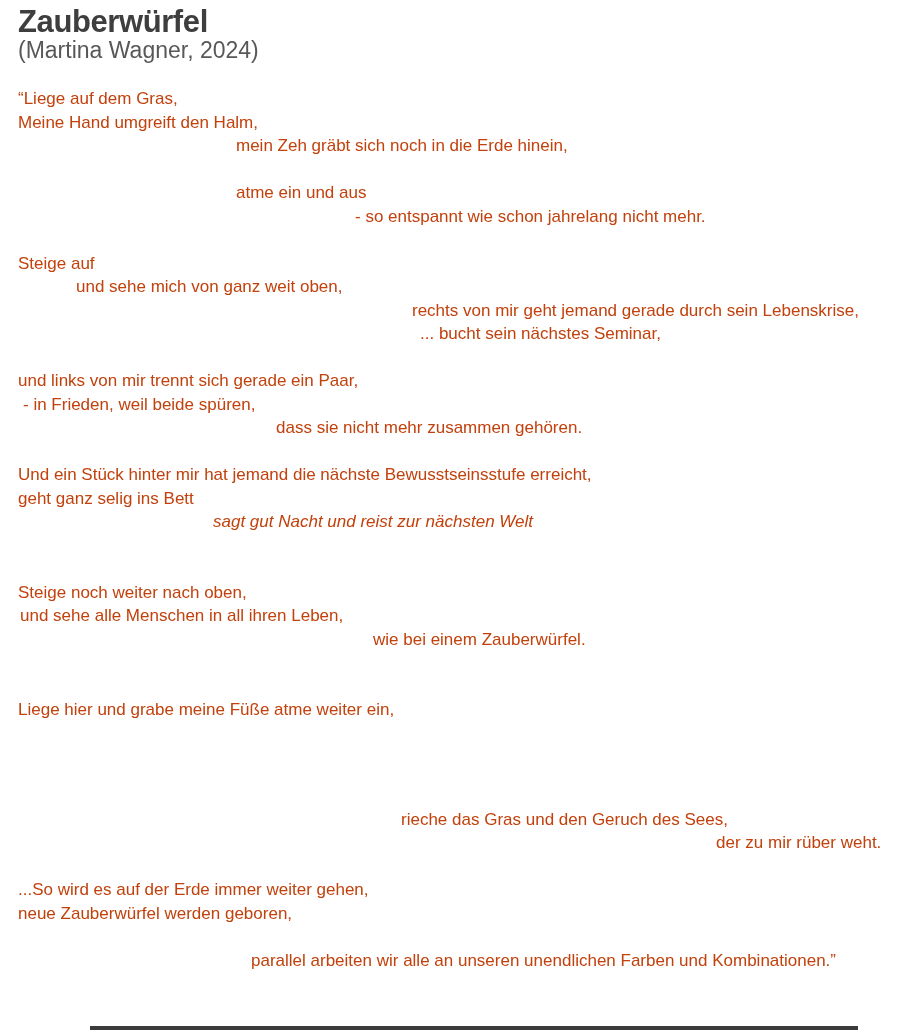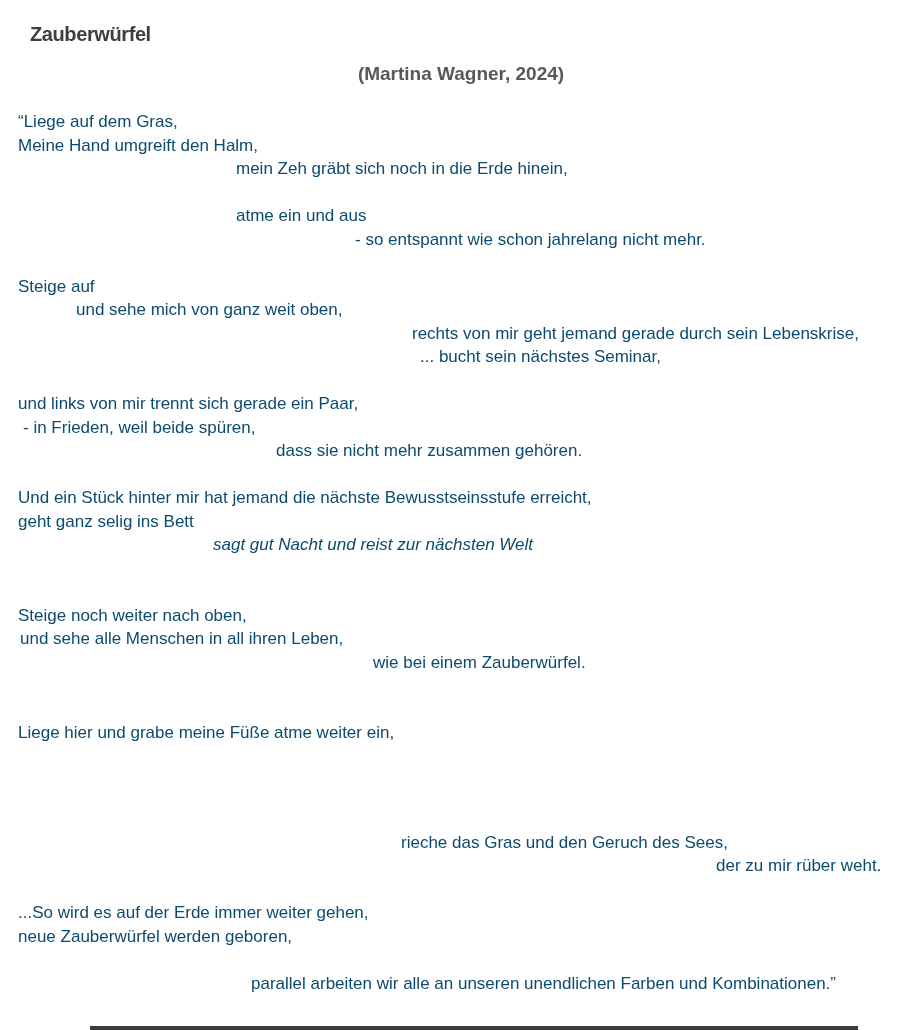--- a/index.html
+++ b/index.html
@@ -12,34 +12,33 @@
     width: 922px;
     height: 1030px;
     background: #ffffff;
     overflow: hidden;
     font-family: "Liberation Sans", "DejaVu Sans", sans-serif;
   }
   .content {
     padding: 6px 18px 0 18px;
   }
   .title {
-    margin: 12px;
-    font-size: 20px;
+    margin: 0;
+    font-size: 31px;
     font-weight: 700;
     letter-spacing: -0.4px;
     color: #3e3e3e;
     line-height: 32px;
   }
   .byline {
     margin: 1px 0 0 0;
-    font-size: 19px;
-    font-weight: 700;
+    font-size: 23px;
+    font-weight: 400;
     color: #575757;
     line-height: 23px;
-    text-align: center;
   }
   .poem {
     margin-top: 25px;
     font-size: 17px;
     line-height: 23.5px;
     color: #585858;
   }
   .poem-line {
     white-space: pre;
     min-height: 23.5px;
@@ -53,21 +52,21 @@
     background: #3b3b3b;
   }
 </style>
 </head>
 <body>
 
 <div class="page" style="background: rgb(255, 255, 255);">
   <div class="content">
     <h1 class="title" style="color: rgb(62, 62, 62);">Zauberwürfel</h1>
     <div class="byline" style="color: rgb(88, 88, 88);">(Martina Wagner, 2024)</div>
-    <div class="poem" style="color: #0c4a6e;">
+    <div class="poem" style="color: #c2410c;">
         <div class="poem-line" style="margin-left: 0px;">“Liege auf dem Gras,</div>
         <div class="poem-line" style="margin-left: 0px;">Meine Hand umgreift den Halm,</div>
         <div class="poem-line" style="margin-left: 218px;">mein Zeh gräbt sich noch in die Erde hinein,</div>
         <div class="poem-line" style="margin-left: 0px;"></div>
         <div class="poem-line" style="margin-left: 218px;">atme ein und aus</div>
         <div class="poem-line" style="margin-left: 337px;">- so entspannt wie schon jahrelang nicht mehr.</div>
         <div class="poem-line" style="margin-left: 0px;"></div>
         <div class="poem-line" style="margin-left: 0px;">Steige auf</div>
         <div class="poem-line" style="margin-left: 58px;">und sehe mich von ganz weit oben,</div>
         <div class="poem-line" style="margin-left: 394px;">rechts von mir geht jemand gerade durch sein Lebenskrise,</div>

